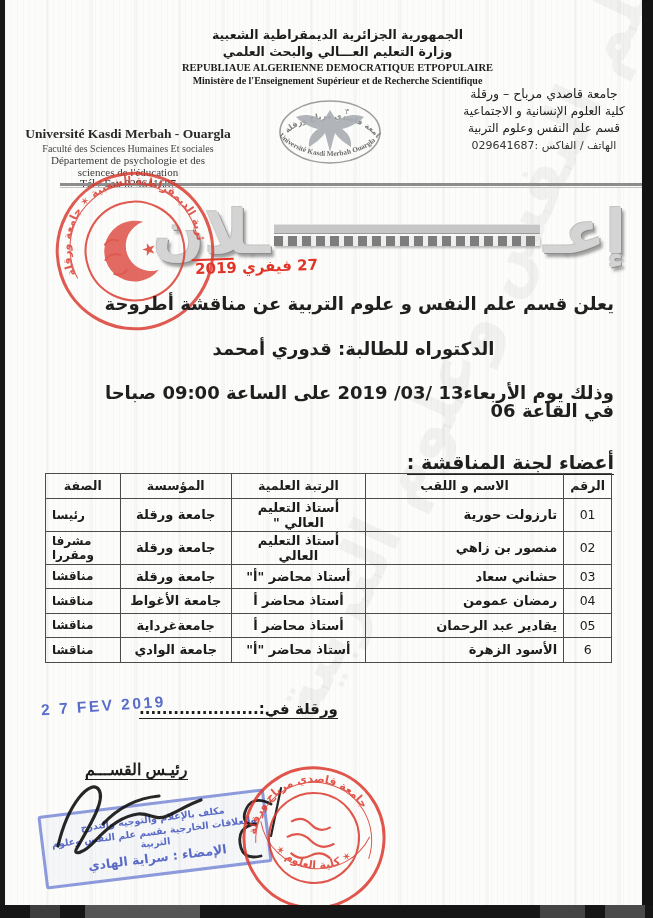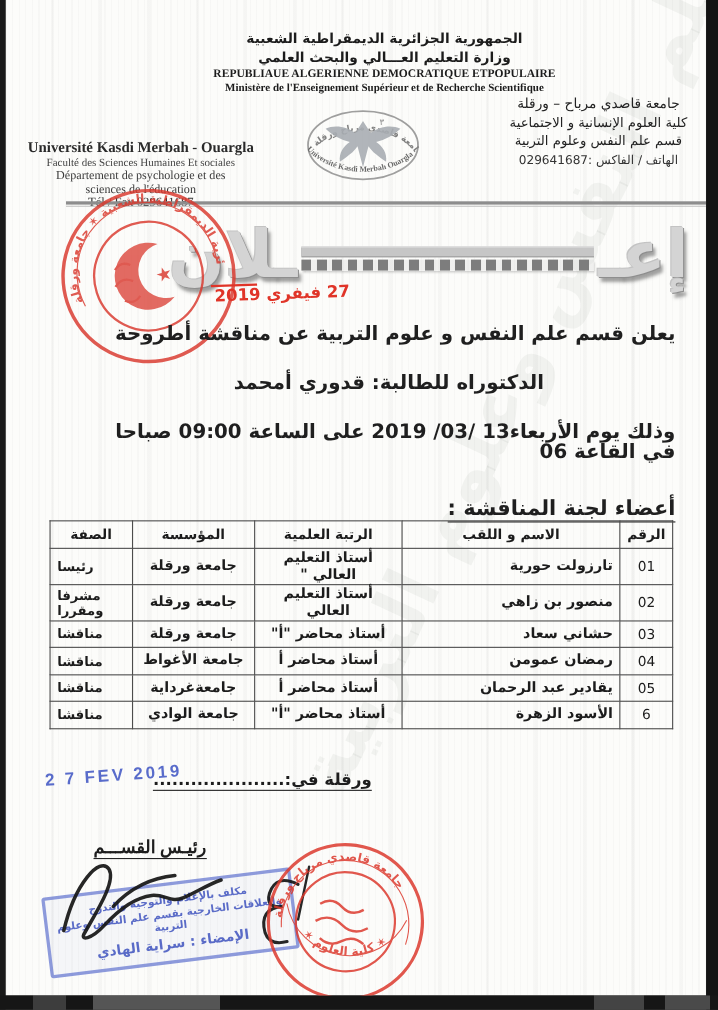--- a/index.html
+++ b/index.html
@@ -11,21 +11,21 @@
              repeating-linear-gradient(90deg, rgba(150,150,150,.05) 0 1px, transparent 1px 6px),
              repeating-linear-gradient(90deg, transparent 0 41px, rgba(140,140,140,.06) 41px 44px);
   }
   .scan-left { position:absolute; left:0; top:0; width:5px; height:918px; background:#191919; }
   .scan-right { position:absolute; right:0; top:0; width:11px; height:918px; background:#131313; }
   .scan-bottom { position:absolute; left:0; bottom:0; width:653px; height:13px;
            background:linear-gradient(90deg,#161616 0 30px,#3d3d3d 30px 60px,#161616 60px 85px,#555 85px 200px,#161616 200px 540px,#444 540px 585px,#161616 585px 605px,#4a4a4a 605px 645px,#161616 645px); }
   .rtl { direction:rtl; unicode-bidi:embed; }
 
   
-  .hdr { position:absolute; left:12px; width:637px; text-align:center; color:#1c1c1c;padding-left:28px; }
+  .hdr { position:absolute; left:0; width:637px; text-align:center; color:#1c1c1c;padding-left:28px; }
   .hdr-ar1 { top:27px; font-size:12.5px; font-weight:bold; }
   .hdr-ar2 { top:44px; font-size:12.5px; font-weight:bold; }
   .hdr-fr1 { top:62px; font-size:10.5px; font-weight:bold; font-family:"Liberation Serif", serif; }
   .hdr-fr2 { top:75px; font-size:10px;  font-weight:bold; font-family:Liberation Serif, serif; }
 
   
   .left-block { position:absolute; left:6px; top:86px; width:234px; text-align:center;
                 font-family:"Liberation Serif", serif; color:#2a2a2a; }
   .left-block .l1 { font-size:13.5px; font-weight:bold; margin-bottom:1px;margin-top:40px; }
   .left-block .l2 { font-size:10px; color:#444; }

